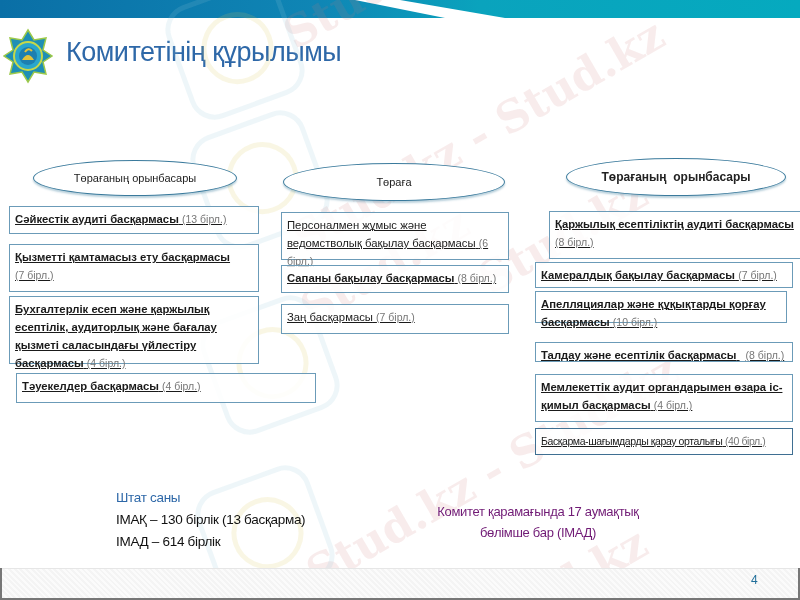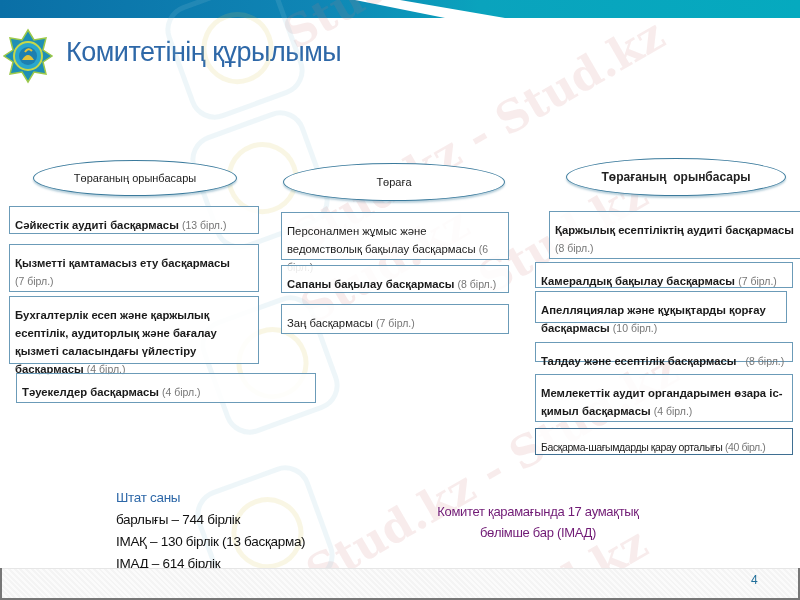--- a/index.html
+++ b/index.html
@@ -26,22 +26,23 @@
   }
   .ellipse {
     position:absolute; border:1.5px solid #3a7a9c; border-radius:50%;
     background:#fff; display:flex; align-items:center; justify-content:center;
     font-size:11px; color:#222;
     box-shadow:0 2px 2px rgba(58,122,156,0.35);
   }
   .ellipse.bold { font-weight:bold; font-size:12px; }
   .box {
     position:absolute; border:1.3px solid #6b9bb8; background:rgba(255,255,255,0.85);
-    padding:9px 5px; box-sizing:border-box; font-size:11.3px; line-height:18px; color:#1a1a1a;
+    padding:3px 5px; box-sizing:border-box; font-size:11.3px; line-height:18px; color:#1a1a1a;
     font-weight:bold;
+    text-decoration:underline;
   }
   .box .cnt { font-weight:normal; color:#777; font-size:10.5px; }
   .box.norm { font-weight:normal; }
   .box.dark { border-color:#3f6f92; border-width:1.6px; }
   .staff {
     position:absolute; left:116px; top:487px; font-size:13.5px; line-height:22px; color:#111;
     letter-spacing:-0.3px;
   }
   .staff .hdr { color:#2e68a8; }
   .note {
@@ -161,21 +162,20 @@
   <span>Мемлекеттік аудит органдарымен өзара іс-қимыл басқармасы</span>
   <span class="cnt">(4 бірл.)</span>
 </div>
 <div class="box norm dark" style="left:535px;top:428px;width:258px;height:27px;font-size:10.5px;letter-spacing:-0.4px;">
   <span>Басқарма-шағымдарды қарау орталығы</span>
   <span class="cnt">(40 бірл.)</span>
 </div>
 
 <div class="staff">
   <div class="hdr">Штат саны</div>
-  <div>барлығы – 744 бірлік</div>
   <div>ІМАҚ – 130 бірлік (13 басқарма)</div>
   <div>ІМАД – 614 бірлік</div>
 </div>
 
 <div class="note">
   <div>Комитет қарамағында 17 аумақтық</div>
   <div>бөлімше бар (ІМАД)</div>
 </div>
 
 <div class="footer"></div>

